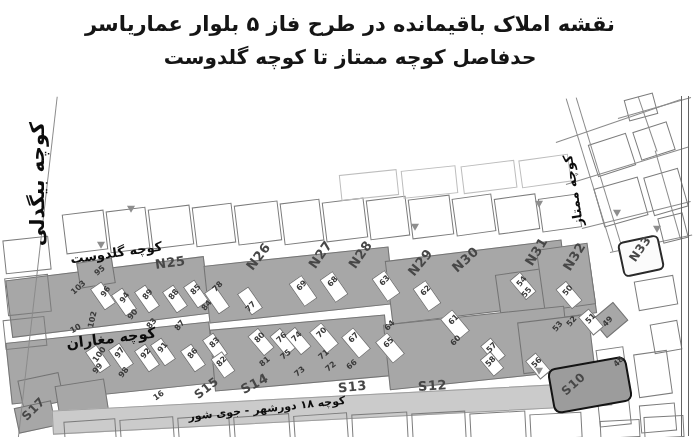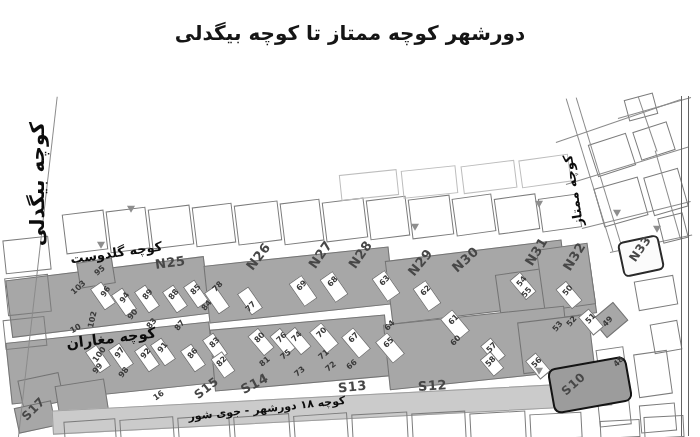--- a/index.html
+++ b/index.html
@@ -27,21 +27,22 @@
   .lbl-magharan{left:66px;top:235px;font-size:14.5px;transform:rotate(-7deg);}
   .lbl-momtaz{left:518px;top:88px;width:110px;text-align:center;font-size:13px;transform:rotate(-99deg);}
   .lbl-dowrshahr{left:188px;top:307px;font-size:11px;transform:rotate(-6deg);}
   .right-border{position:absolute;left:681px;top:1px;width:6px;height:340px;border-left:1.5px solid #636363;border-right:1.5px solid #636363;z-index:8;}
 </style>
 </head>
 <body>
 
 <div class="page">
   <div class="title" dir="rtl">
-    <div class="t2">دورشهر کوچه ممتاز تا کوچه بیگدلی</div>
+    <div class="t1">نقشه املاک باقیمانده در طرح فاز ۵ بلوار عماریاسر</div>
+    <div class="t2">حدفاصل کوچه ممتاز تا کوچه گلدوست</div>
   </div>
 
   <div id="mapArea">
     <div class="right-border"></div>
     <div class="street-label lbl-bigdeli" dir="rtl">کوچه بیگدلی</div>
     <div class="street-label lbl-goldust" dir="rtl">کوچه گلدوست</div>
     <div class="street-label lbl-magharan" dir="rtl">کوچه مغاران</div>
     <div class="street-label lbl-momtaz" dir="rtl">کوچه ممتاز</div>
     <div class="street-label lbl-dowrshahr" dir="rtl">کوچه ۱۸ دورشهر - جوی شور</div>
   <div class="shape c-g" style="left: 8px; top: 173px; width: 200px; height: 58px; transform: rotate(-7deg);"></div>

